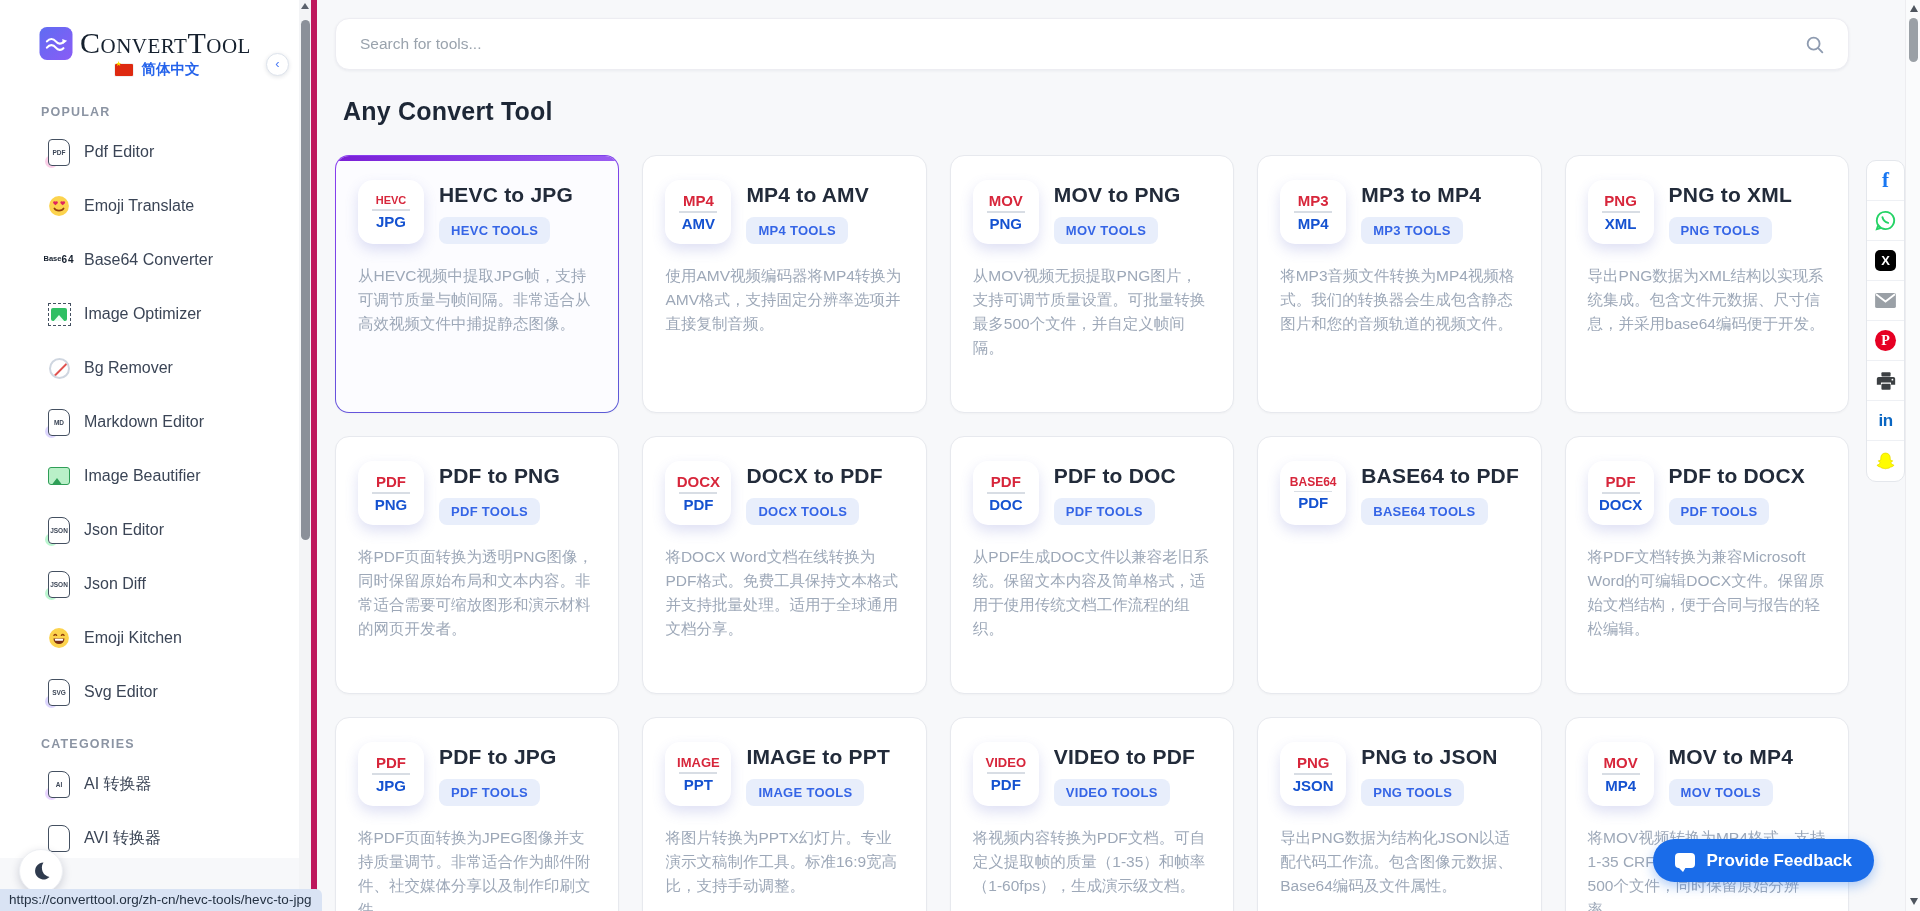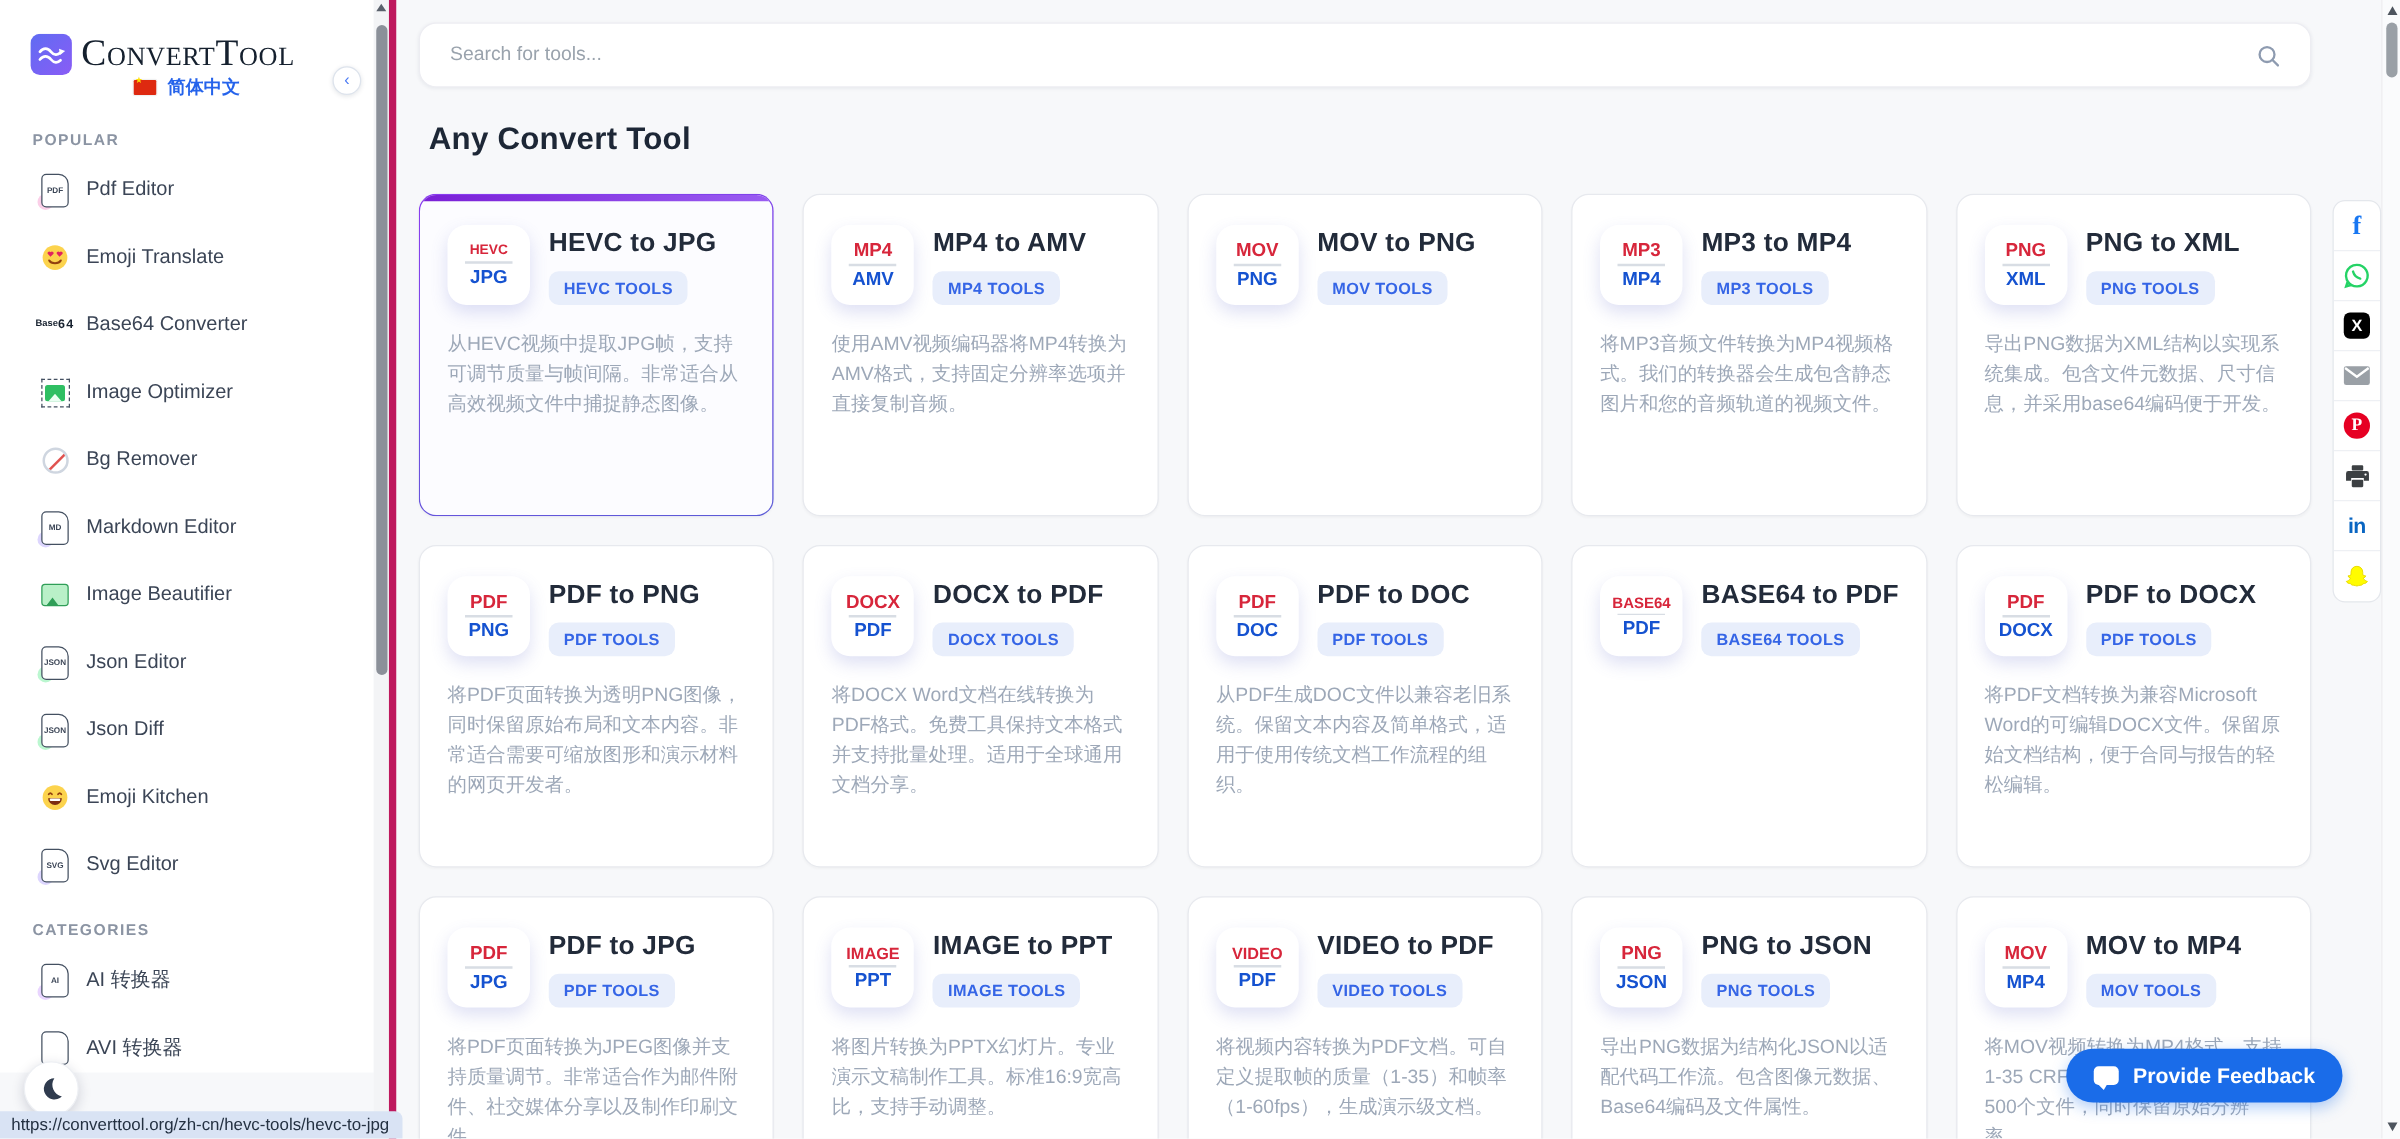--- a/index.html
+++ b/index.html
@@ -1,20 +1,20 @@
 <!DOCTYPE html>
 <html><head>
 <meta charset="utf-8">
 <style>
   * { margin:0; padding:0; box-sizing:border-box; }
   html,body { width:1920px; height:911px; font-family:"Liberation Sans","DejaVu Sans",sans-serif; }
   .app { position:relative; width:1920px; height:911px; overflow:hidden; background:#f7f8fa; }
 
   
-  .sidebar { position:absolute; left:0; top:0; width:299px; height:858px; background:#ffffff; padding-top:26px; z-index:5; }
+  .sidebar { position:absolute; left:0; top:0; width:299px; height:858px; background:#ffffff; padding-top:26px; z-index:5;padding-left:15px; }
   .logo-row { display:flex; align-items:center; gap:7px; padding-left:24px; width:268px; overflow:hidden; white-space:nowrap; }
   .logo-badge { width:34px; height:33px; flex:0 0 auto; }
   .logo-text { font-family:"Liberation Serif","DejaVu Serif",serif; font-variant:small-caps; font-size:30px; letter-spacing:.5px; color:#15202e; font-weight:500; }
   .collapse-btn { position:absolute; left:266px; top:53px; width:23px; height:23px; border-radius:50%; background:#fff; border:1px solid #dde3ec; box-shadow:0 1px 4px rgba(20,30,60,.12); color:#4c7bf4; font-size:13px; line-height:20px; text-align:center; cursor:pointer; }
   .lang-row { display:flex; align-items:center; justify-content:center; gap:9px; cursor:pointer; }
   .flag { position:relative; width:18px; height:12px; background:#de2910; border-radius:1px; box-shadow:0 0 0 1px rgba(0,0,0,.06); }
   .flag::before { content:"★"; position:absolute; left:1px; top:-4px; font-size:7px; color:#ffde00; }
   .lang-label { color:#2563eb; font-size:14.5px; font-weight:700; }
   .nav-label { margin:26px 0 0 26px; font-size:12.5px; font-weight:700; letter-spacing:1.2px; color:#8b94a3; }
   .nav-label.cat { margin-top:18px; }
@@ -300,20 +300,21 @@
       <div class="badge">
         <span class="badge-from" style="font-size: 15px;">MOV</span>
         <span class="badge-divider"></span>
         <span class="badge-to">PNG</span>
       </div>
       <div class="card-head-right">
         <h3 class="card-title">MOV to PNG</h3>
         <span class="card-tag">MOV TOOLS</span>
       </div>
     </div>
+    <p class="card-desc">从MOV视频无损提取PNG图片，支持可调节质量设置。可批量转换最多500个文件，并自定义帧间隔。</p>
   </article>
         <article class="card">
 
     <div class="card-head">
       <div class="badge">
         <span class="badge-from" style="font-size: 15px;">MP3</span>
         <span class="badge-divider"></span>
         <span class="badge-to">MP4</span>
       </div>
       <div class="card-head-right">

